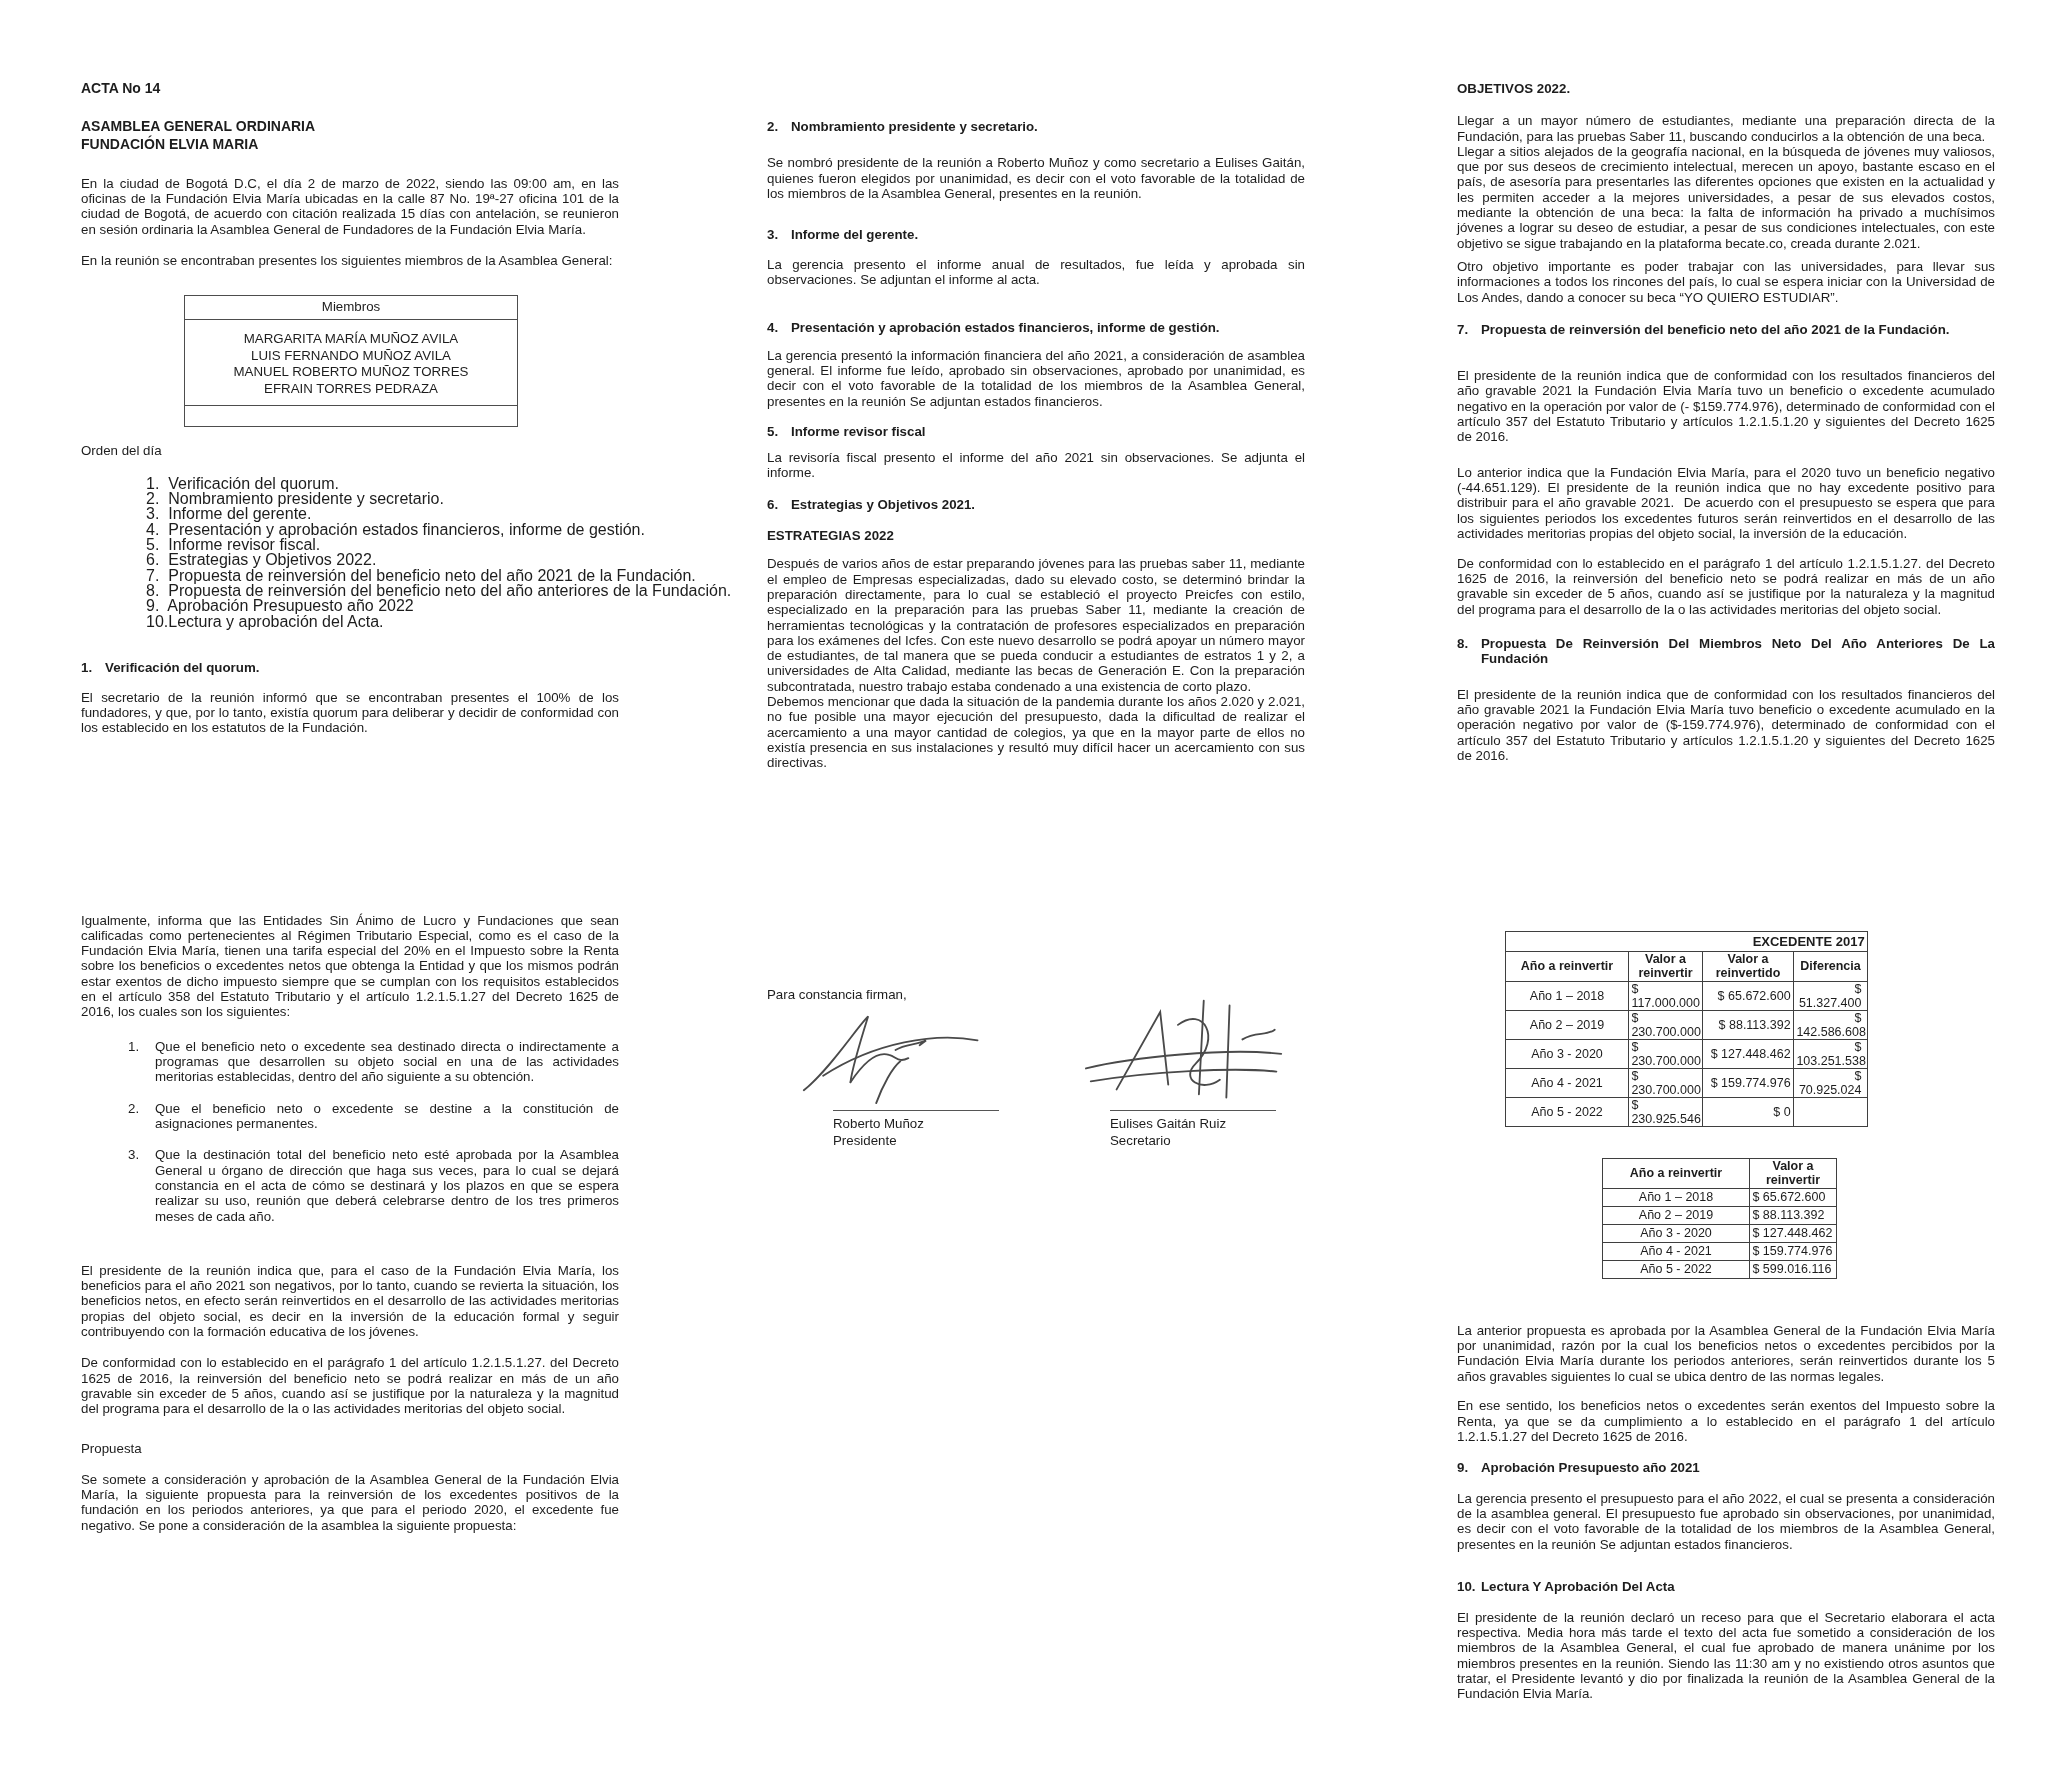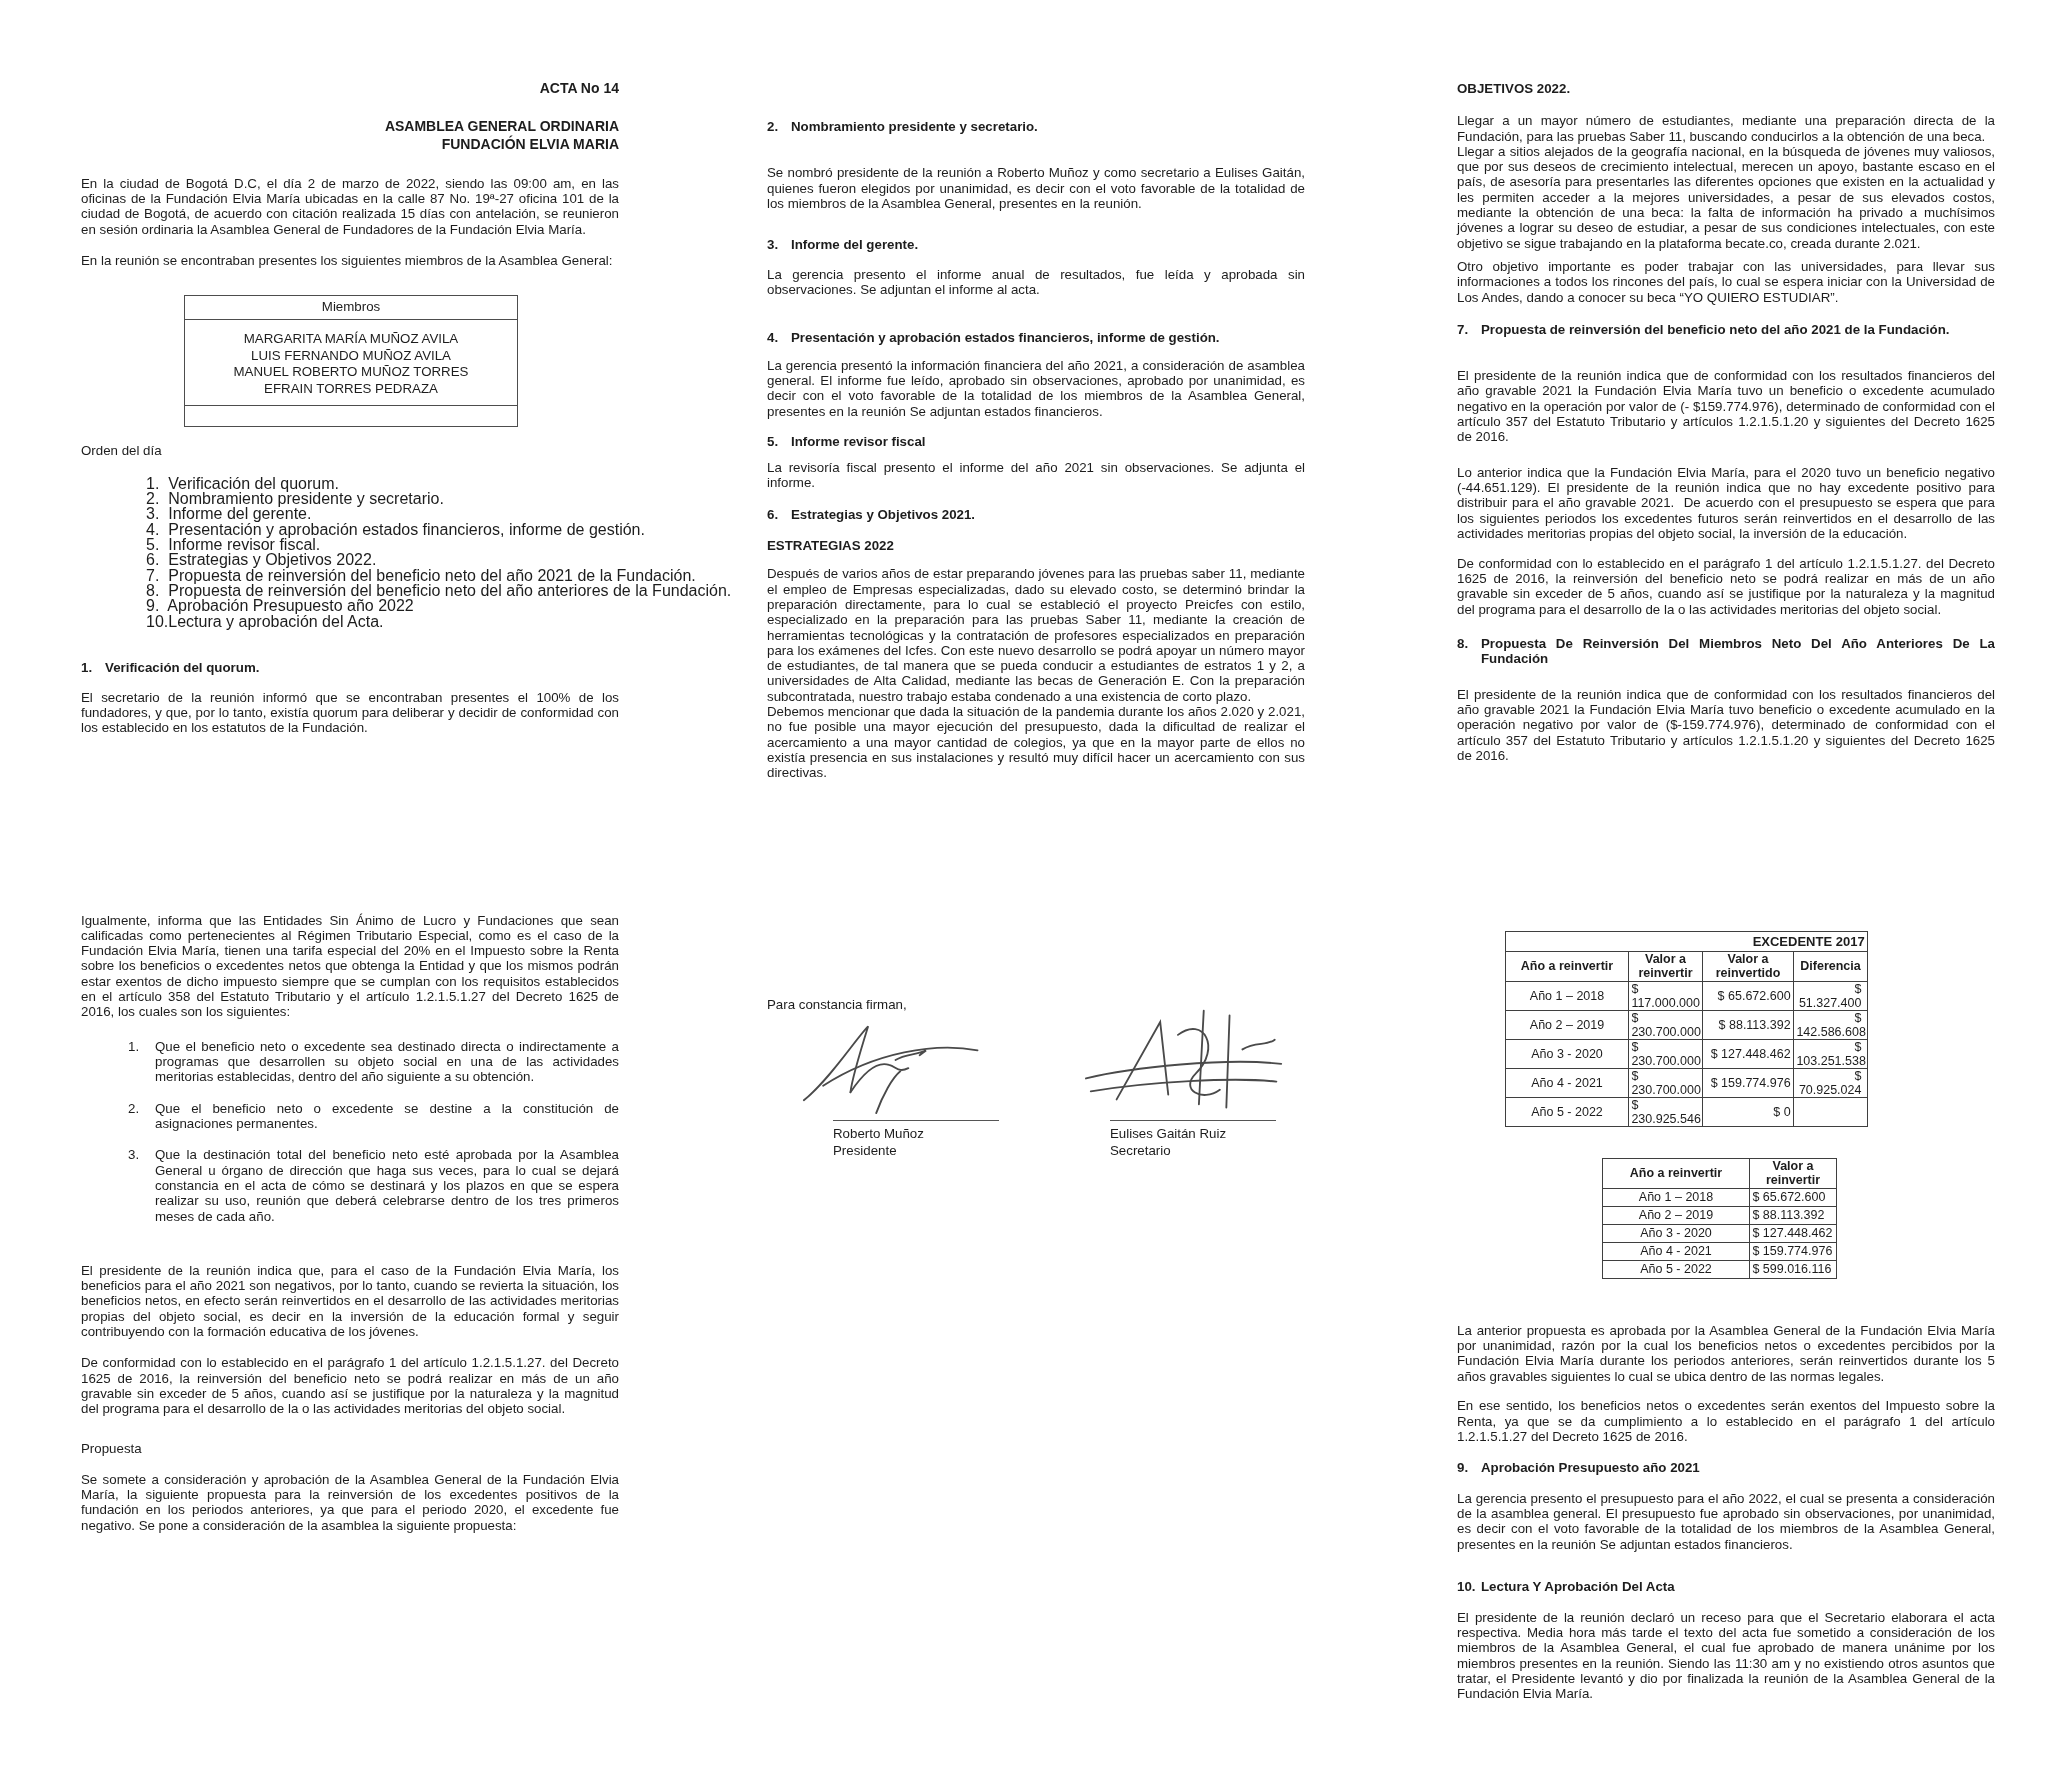--- a/index.html
+++ b/index.html
@@ -3,21 +3,21 @@
 <meta charset="utf-8">
 <style>
   html,body{margin:0;padding:0;background:#ffffff;}
   #page{position:relative;width:2064px;height:1781px;background:#ffffff;overflow:hidden;
         font-family:"Liberation Sans","DejaVu Sans",sans-serif;color:#1d1d1d;}
   .col{position:absolute;top:0;width:538px;}
   #col1{left:81px;}
   #col2{left:767px;}
   #col3{left:1457px;}
   .p{font-size:13.3px;line-height:15.3px;text-align:justify;margin:0;}
-  .c{text-align:right;}
+  .c{text-align:left;}
   .b{font-weight:bold;}
   .h{display:flex;font-size:13.3px;line-height:15.3px;font-weight:bold;margin:0;}
   .h .hn{flex:0 0 24px;}
   .h .ht{flex:1;text-align:justify;}
   .title{font-size:14px;}
   
   .mtable{margin-left:103px;width:332px;border:1.3px solid #4d4d4d;}
   .mtable .mhead{border-bottom:1.1px solid #4d4d4d;text-align:center;font-size:13.3px;line-height:22.6px;height:22.6px;}
   .mtable .mbody{padding:11.3px 3.2px 8px 3.2px;text-align:center;font-size:13.3px;line-height:16.5px;border-bottom:1.1px solid #4d4d4d;}
   .mtable .mempty{height:19.3px;}
@@ -114,21 +114,21 @@
     <p class="p" style="margin-top:16px">De conformidad con lo establecido en el parágrafo 1 del artículo 1.2.1.5.1.27. del Decreto 1625 de 2016, la reinversión del beneficio neto se podrá realizar en más de un año gravable sin exceder de 5 años, cuando así se justifique por la naturaleza y la magnitud del programa para el desarrollo de la o las actividades meritorias del objeto social.</p>
     <p class="p" style="margin-top:24px">Propuesta</p>
     <p class="p" style="margin-top:16px">Se somete a consideración y aprobación de la Asamblea General de la Fundación Elvia María, la siguiente propuesta para la reinversión de los excedentes positivos de la fundación en los periodos anteriores, ya que para el periodo 2020, el excedente fue negativo. Se pone a consideración de la asamblea la siguiente propuesta:</p>
   </section>
 
   <section class="col" id="col2">
     <div class="h" style="margin-top:119px">
       <span class="hn">2.</span>
       <span class="ht">Nombramiento presidente y secretario.</span>
     </div>
-    <p class="p" style="margin-top:31px">Se nombró presidente de la reunión a Roberto Muñoz y como secretario a Eulises Gaitán, quienes fueron elegidos por unanimidad, es decir con el voto favorable de la totalidad de los miembros de la Asamblea General, presentes en la reunión.</p>
+    <p class="p" style="margin-top:21px">Se nombró presidente de la reunión a Roberto Muñoz y como secretario a Eulises Gaitán, quienes fueron elegidos por unanimidad, es decir con el voto favorable de la totalidad de los miembros de la Asamblea General, presentes en la reunión.</p>
 
     <div class="h" style="margin-top:26px">
       <span class="hn">3.</span>
       <span class="ht">Informe del gerente.</span>
     </div>
     <p class="p" style="margin-top:14.5px">La gerencia presento el informe anual de resultados, fue leída y aprobada sin observaciones. Se adjuntan el informe al acta.</p>
 
     <div class="h" style="margin-top:32px">
       <span class="hn">4.</span>
       <span class="ht">Presentación y aprobación estados financieros, informe de gestión.</span>

